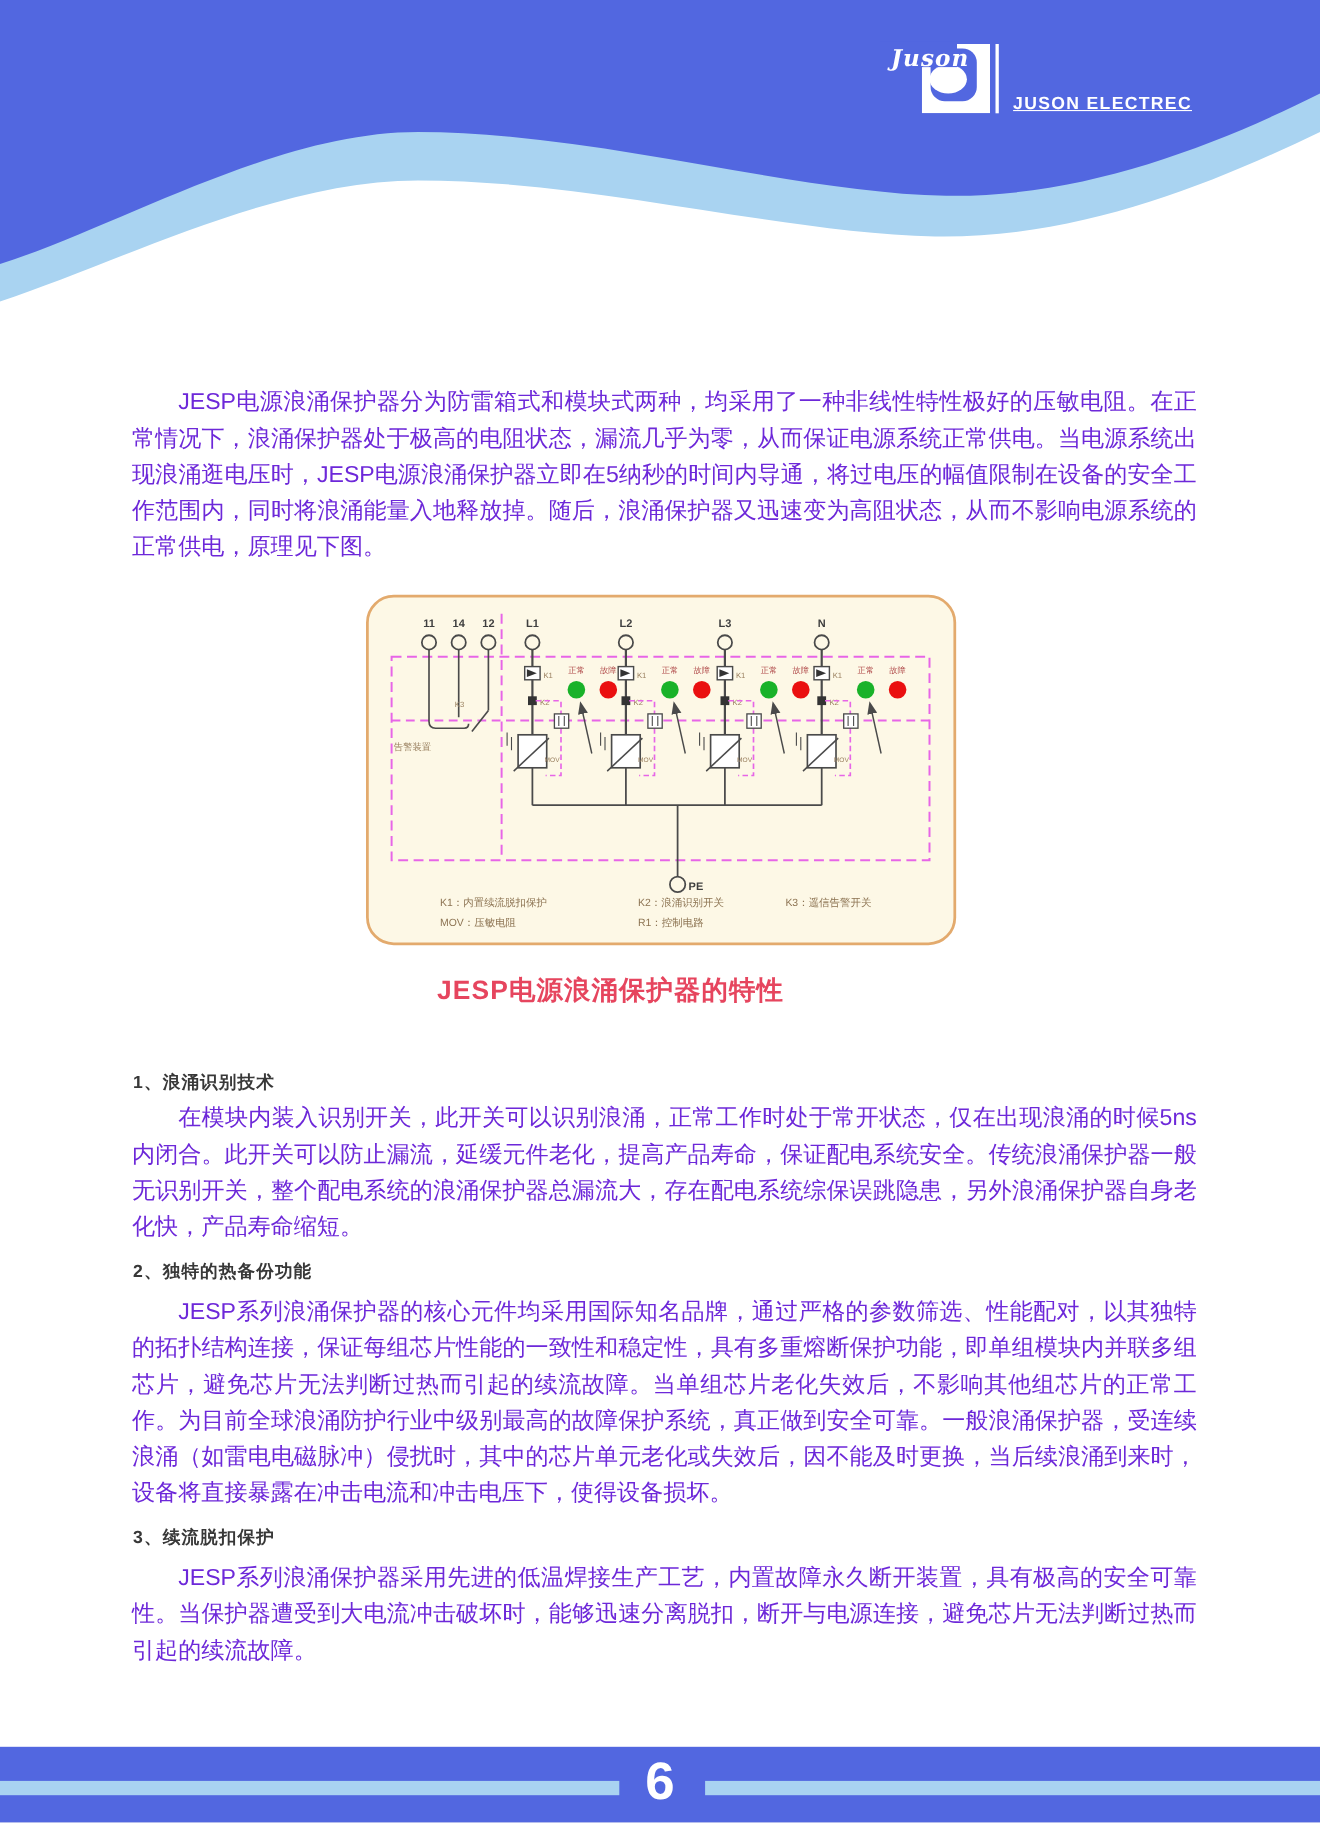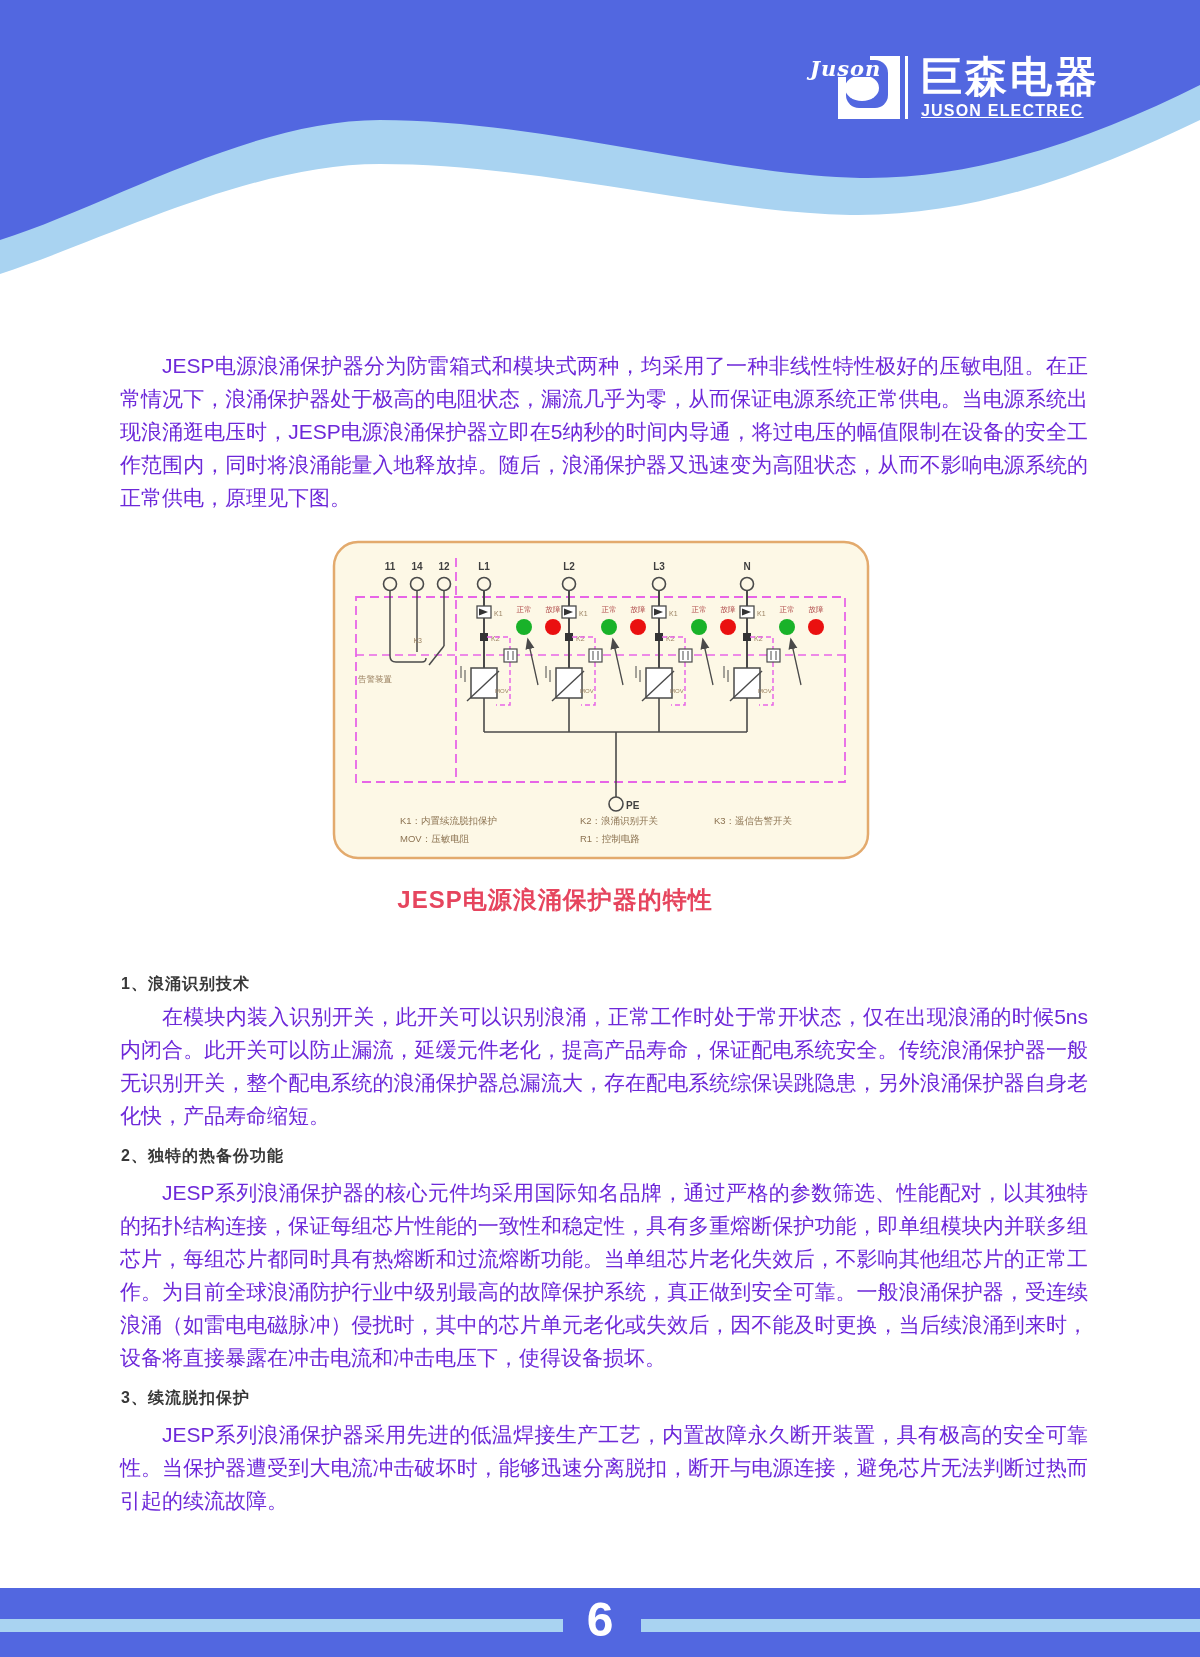--- a/index.html
+++ b/index.html
@@ -1,20 +1,20 @@
 <!DOCTYPE html>
 <html><head>
 <meta charset="utf-8">
 <style>
   html,body{margin:0;padding:0;background:#e9e9e9;}
   .page{position:relative;width:1200px;height:1657px;background:#ffffff;overflow:hidden;
         font-family:"Liberation Sans",sans-serif;}
   
   .hdr-svg{position:absolute;top:0;left:0;}
-  .logo-row{position:absolute;top:16px;left:0;width:1200px;height:130px;}
+  .logo-row{position:absolute;top:0;left:0;width:1200px;height:130px;}
   .juson-script{position:absolute;left:810px;top:40px;color:#fff;
       font-family:"DejaVu Serif","Liberation Serif",serif;font-style:italic;font-weight:bold;
       font-size:21px;letter-spacing:1px;z-index:3;}
   .logo-mark{position:absolute;left:838px;top:40px;z-index:1;}
   .logo-notch{position:absolute;left:800px;top:38px;width:70px;height:23px;background:#5267e0;z-index:2;}
   .logo-sep{position:absolute;left:905px;top:40px;width:3px;height:63px;background:#fff;z-index:3;}
   .brand-cn{position:absolute;left:920px;top:33px;color:#fff;font-weight:bold;
       font-size:42px;letter-spacing:3px;z-index:3;}
   .brand-en{position:absolute;left:921px;top:86px;color:#fff;font-weight:bold;
       font-size:16px;letter-spacing:1.2px;z-index:3;text-decoration:underline;}
@@ -51,21 +51,20 @@
   <div class="logo-row">
     <svg class="logo-mark" width="62" height="63" viewBox="0 0 62 63">
       <rect x="0" y="0" width="62" height="63" fill="#ffffff"></rect>
       <rect x="8" y="4" width="42" height="48" rx="13" fill="#5267e0"></rect>
       <ellipse cx="24" cy="32" rx="17" ry="13" fill="#ffffff"></ellipse>
       <rect x="0" y="0" width="30" height="20" fill="#5267e0"></rect>
     </svg>
     <div class="logo-notch"></div>
     <div class="juson-script">Juson</div>
     <div class="logo-sep"></div>
-    <div class="brand-cn">巨森电器</div>
     <div class="brand-en">JUSON ELECTREC</div>
   </div>
 
   <p class="para" style="top:349px">JESP电源浪涌保护器分为防雷箱式和模块式两种，均采用了一种非线性特性极好的压敏电阻。在正常情况下，浪涌保护器处于极高的电阻状态，漏流几乎为零，从而保证电源系统正常供电。当电源系统出现浪涌逛电压时，JESP电源浪涌保护器立即在5纳秒的时间内导通，将过电压的幅值限制在设备的安全工作范围内，同时将浪涌能量入地释放掉。随后，浪涌保护器又迅速变为高阻状态，从而不影响电源系统的正常供电，原理见下图。</p>
 
   <svg class="diagram" width="560" height="365" viewBox="0 0 560 365">
     <defs>
       <marker id="ah" markerWidth="9" markerHeight="8" refX="7" refY="3.5" orient="auto">
         <path d="M0,0 L9,3.5 L0,7 Z" fill="#4a4a4a"></path>
       </marker>
@@ -208,21 +207,21 @@
     <text class="d-leg" x="262" y="342">R1：控制电路</text>
   </svg>
 
   <div class="caption-red">JESP电源浪涌保护器的特性</div>
 
 
   <div class="sub-h" style="top:974px">1、浪涌识别技术</div>
   <p class="para" style="top:1000px">在模块内装入识别开关，此开关可以识别浪涌，正常工作时处于常开状态，仅在出现浪涌的时候5ns内闭合。此开关可以防止漏流，延缓元件老化，提高产品寿命，保证配电系统安全。传统浪涌保护器一般无识别开关，整个配电系统的浪涌保护器总漏流大，存在配电系统综保误跳隐患，另外浪涌保护器自身老化快，产品寿命缩短。</p>
 
   <div class="sub-h" style="top:1146px">2、独特的热备份功能</div>
-  <p class="para" style="top:1176px">JESP系列浪涌保护器的核心元件均采用国际知名品牌，通过严格的参数筛选、性能配对，以其独特的拓扑结构连接，保证每组芯片性能的一致性和稳定性，具有多重熔断保护功能，即单组模块内并联多组芯片，每组芯片都同时具有热熔断和过流熔断功能。当单组芯片老化失效后，不影响其他组芯片的正常工作。为目前全球浪涌防护行业中级别最高的故障保护系统，真正做到安全可靠。一般浪涌保护器，受连续浪涌（如雷电电磁脉冲）侵扰时，其中的芯片单元老化或失效后，因不能及时更换，当后续浪涌到来时，设备将直接暴露在冲击电流和冲击电压下，使得设备损坏。</p>
+  <p class="para" style="top:1176px">JESP系列浪涌保护器的核心元件均采用国际知名品牌，通过严格的参数筛选、性能配对，以其独特的拓扑结构连接，保证每组芯片性能的一致性和稳定性，具有多重熔断保护功能，即单组模块内并联多组芯片，避免芯片无法判断过热而引起的续流故障。当单组芯片老化失效后，不影响其他组芯片的正常工作。为目前全球浪涌防护行业中级别最高的故障保护系统，真正做到安全可靠。一般浪涌保护器，受连续浪涌（如雷电电磁脉冲）侵扰时，其中的芯片单元老化或失效后，因不能及时更换，当后续浪涌到来时，设备将直接暴露在冲击电流和冲击电压下，使得设备损坏。</p>
 
   <div class="sub-h" style="top:1388px">3、续流脱扣保护</div>
   <p class="para" style="top:1418px">JESP系列浪涌保护器采用先进的低温焊接生产工艺，内置故障永久断开装置，具有极高的安全可靠性。当保护器遭受到大电流冲击破坏时，能够迅速分离脱扣，断开与电源连接，避免芯片无法判断过热而引起的续流故障。</p>
 
   <div class="footer-band"></div>
   <div class="footer-stripe" style="left:0;width:563px;"></div>
   <div class="footer-stripe" style="left:641px;width:559px;"></div>
   <div class="page-num">6</div>
 
 </div>

